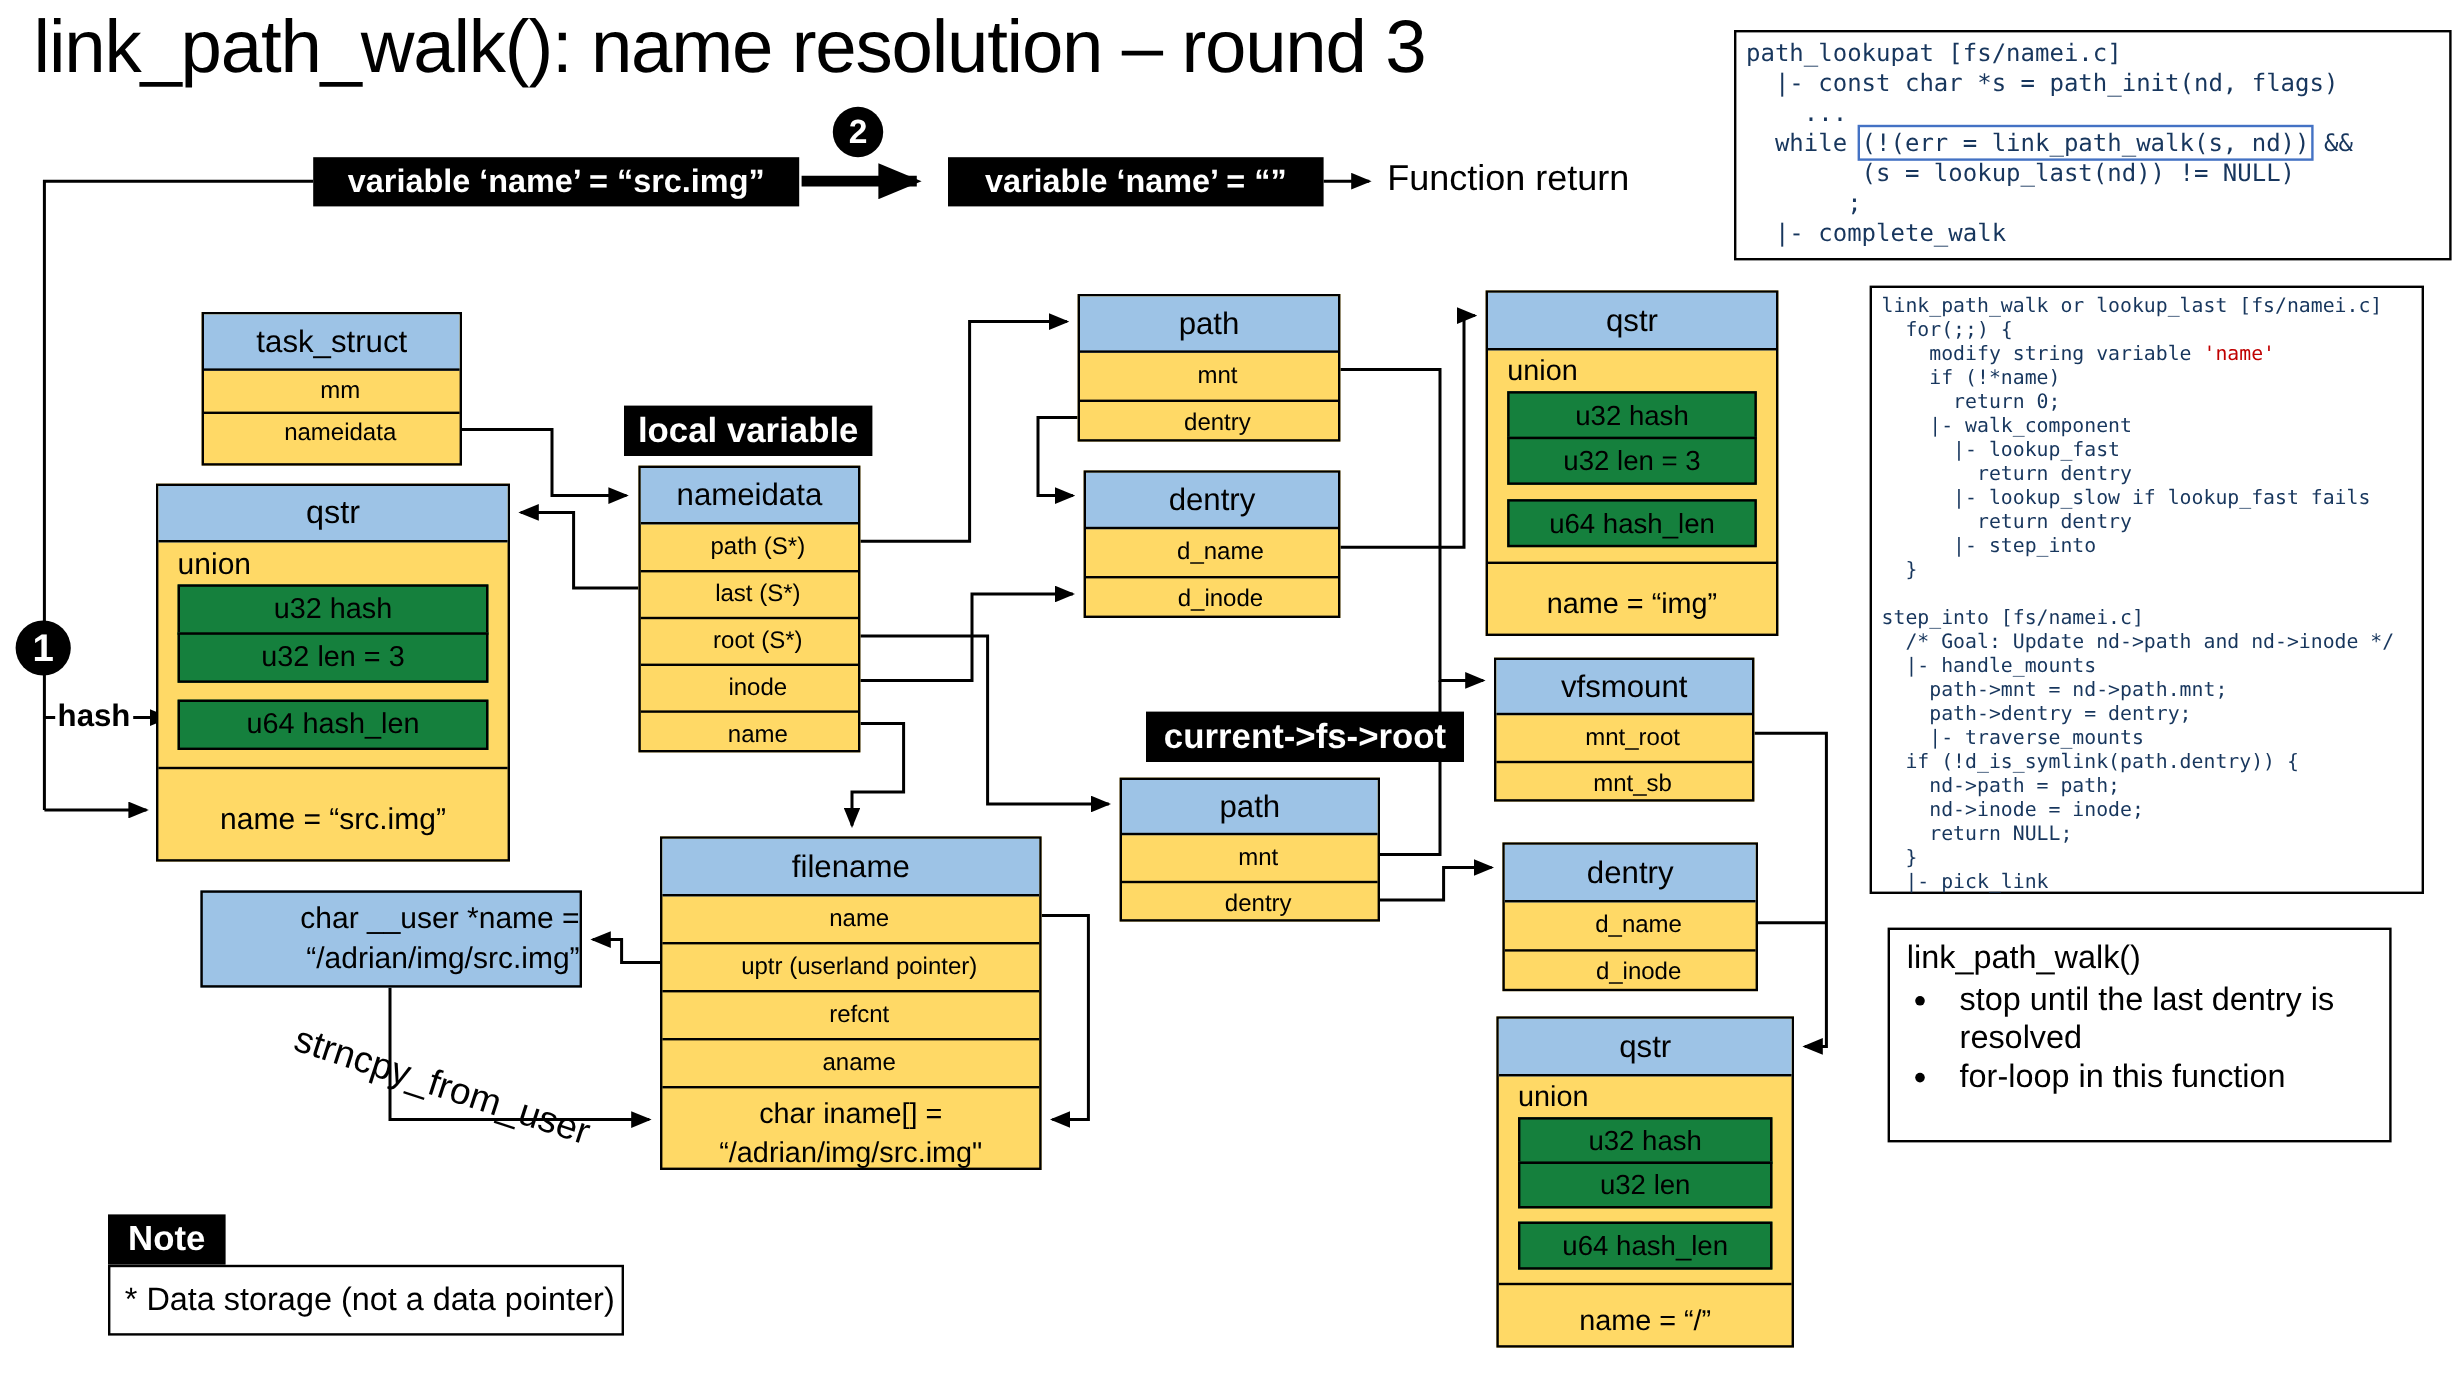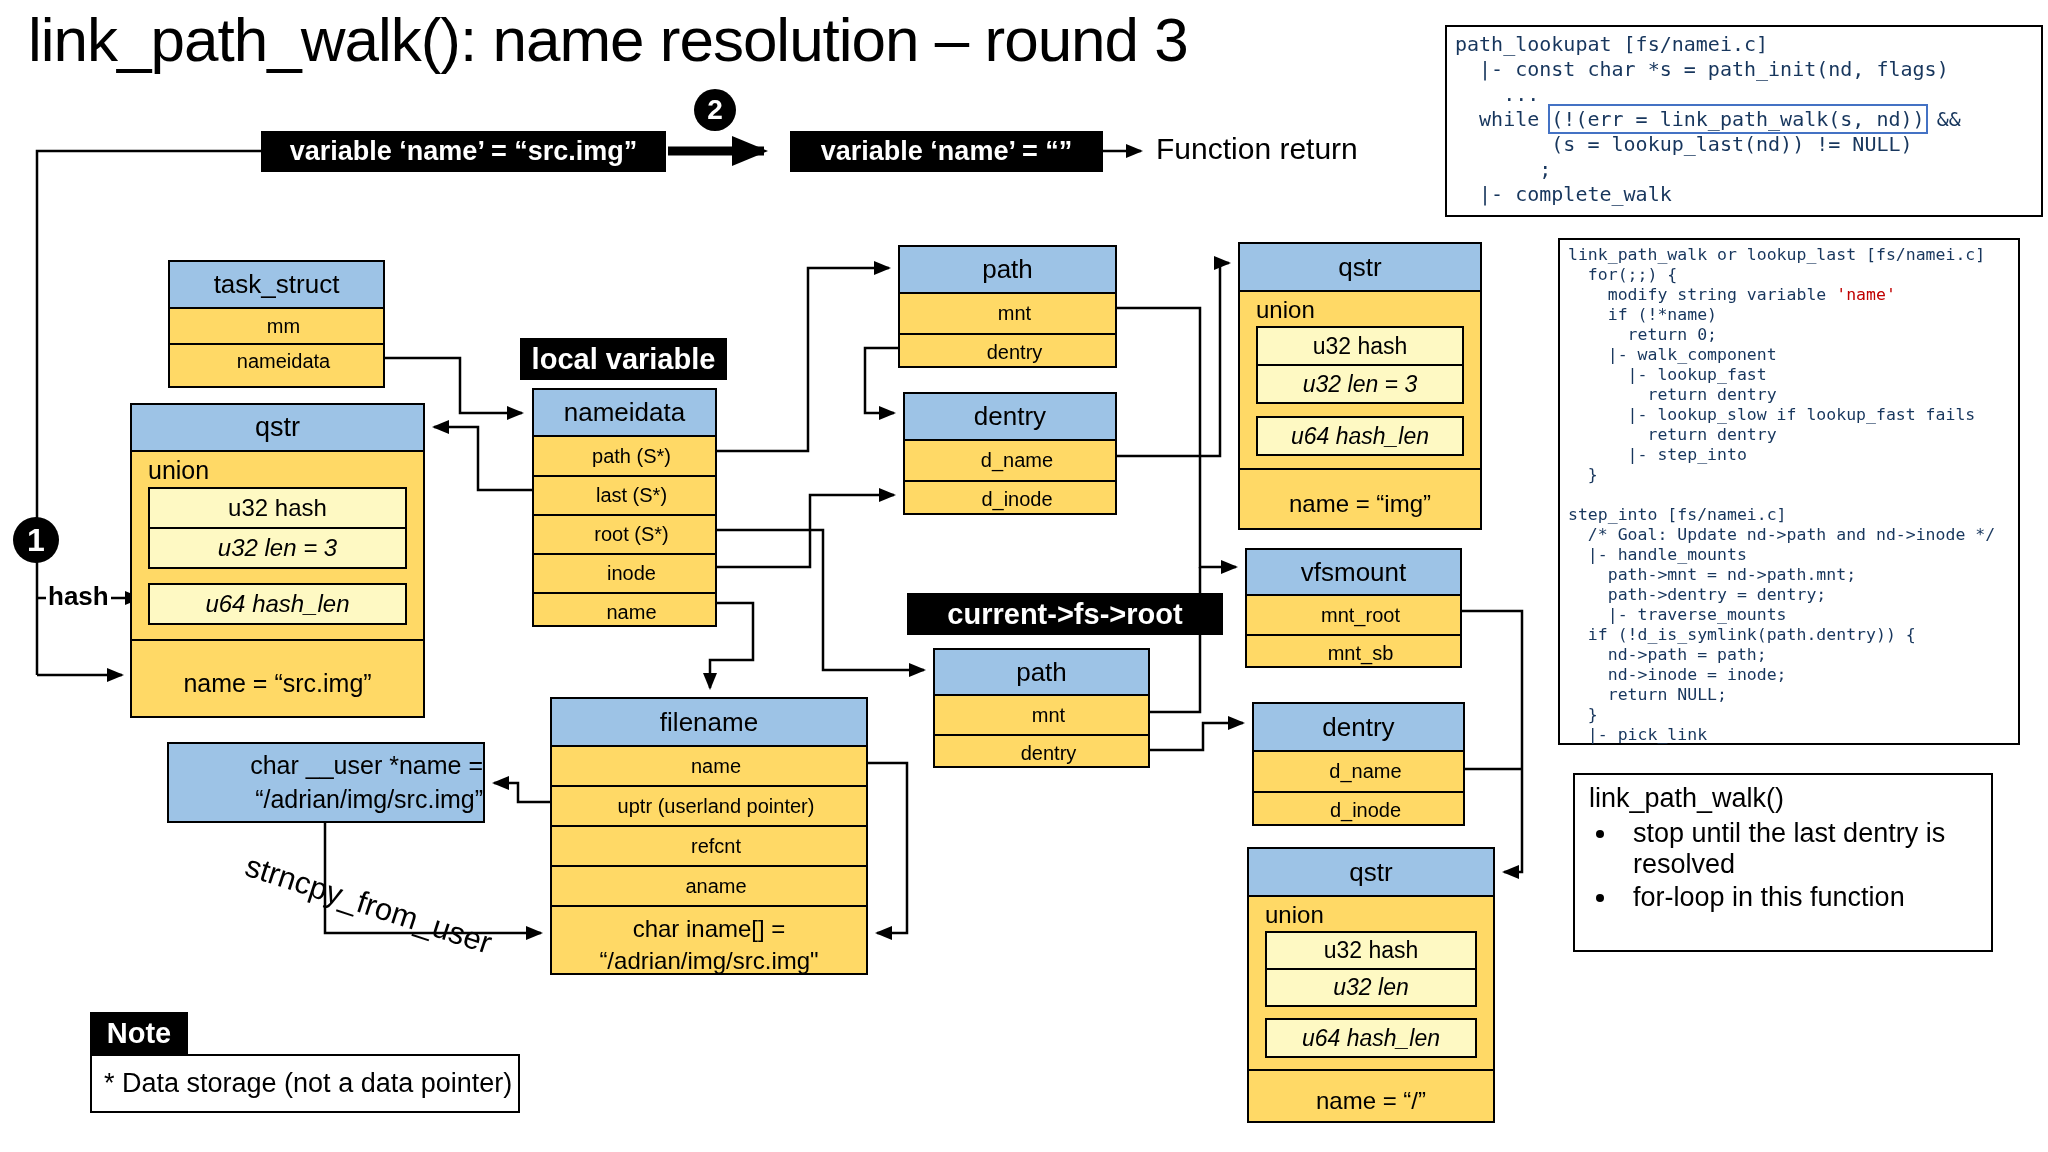--- a/index.html
+++ b/index.html
@@ -21,23 +21,23 @@
   .code pre{margin:0;padding:5px 8px;white-space:pre;font-family:inherit;}
   .hlbox{outline:2px solid #4472C4;outline-offset:1px;}
   .red{color:#C00000;}
   
   .sbox{border:2px solid #000;background:#FFD966;}
   .hd{background:#9DC3E6;border-bottom:2px solid #000;display:flex;align-items:center;justify-content:center;
       font-size:26px;}
   .row{border-bottom:2px solid #000;display:flex;align-items:center;justify-content:center;font-size:20px;padding-left:14px;}
   .row:last-child{border-bottom:none;}
   .ulab{font-size:25px;padding:4px 0 2px 16px;}
-  .ub{background:#fef9c3;border:2px solid #000;display:flex;align-items:center;justify-content:center;
+  .ub{background:#15803d;border:2px solid #000;display:flex;align-items:center;justify-content:center;
       font-size:24px;margin:0 16px;}
-  .ub+.ub{margin-top:-2px;font-style:italic;}
+  .ub+.ub{margin-top:-2px;}
   .dvd{border-top:2px solid #000;}
   .nrow{display:flex;align-items:center;justify-content:center;font-size:25px;}
   .twoline{display:flex;flex-direction:column;align-items:center;justify-content:center;font-size:24px;
            line-height:1.35;}
   
   .plain{font-size:30px;white-space:nowrap;}
   .notebody{border:2px solid #000;background:#fff;display:flex;align-items:center;font-size:27px;
             padding-left:12px;white-space:nowrap;}
   .sumbox{border:2px solid #000;background:#fff;font-size:27px;padding:8px 14px;}
   .sumbox ul{margin:4px 0 0 0;padding-left:30px;}
@@ -180,21 +180,21 @@
   <div class="abs z2 sbox" style="left:1238px;top:242px;width:244px;height:288px;">
     <div class="hd" style="height:46px;">qstr</div>
     <div class="ulab" style="font-size:24px;">union</div>
     <div class="ub" style="height:36px;font-size:23px;">u32  hash</div>
     <div class="ub" style="height:36px;font-size:23px;">u32 len = 3</div>
     <div class="ub" style="height:36px;font-size:23px;margin-top:12px;">u64 hash_len</div>
     <div class="dvd" style="margin-top:12px;"></div>
     <div class="nrow" style="height:68px;font-size:24px;">name = “img”</div>
   </div>
 
-  <div class="abs z2 blk" style="left:907px;top:593px;width:316px;height:42px;font-size:29px;">current-&gt;fs-&gt;root</div>
+  <div class="abs z2 blk" style="left:955px;top:593px;width:265px;height:42px;font-size:29px;">current-&gt;fs-&gt;root</div>
   <div class="abs z2 sbox" style="left:933px;top:648px;width:217px;height:120px;">
     <div class="hd" style="height:44px;">path</div>
     <div class="row" style="height:38px;">mnt</div>
     <div class="row" style="height:34px;">dentry</div>
   </div>
 
   <div class="abs z2 sbox" style="left:1245px;top:548px;width:217px;height:120px;">
     <div class="hd" style="height:44px;">vfsmount</div>
     <div class="row" style="height:38px;">mnt_root</div>
     <div class="row" style="height:34px;">mnt_sb</div>

